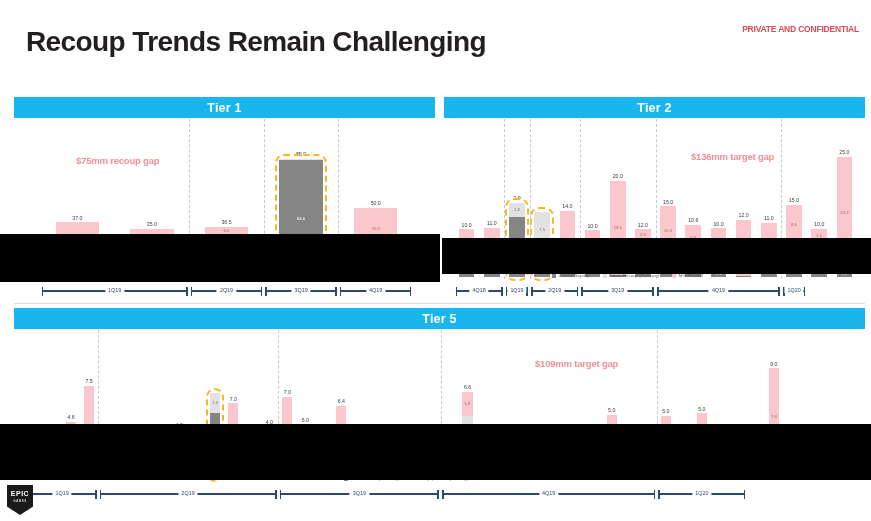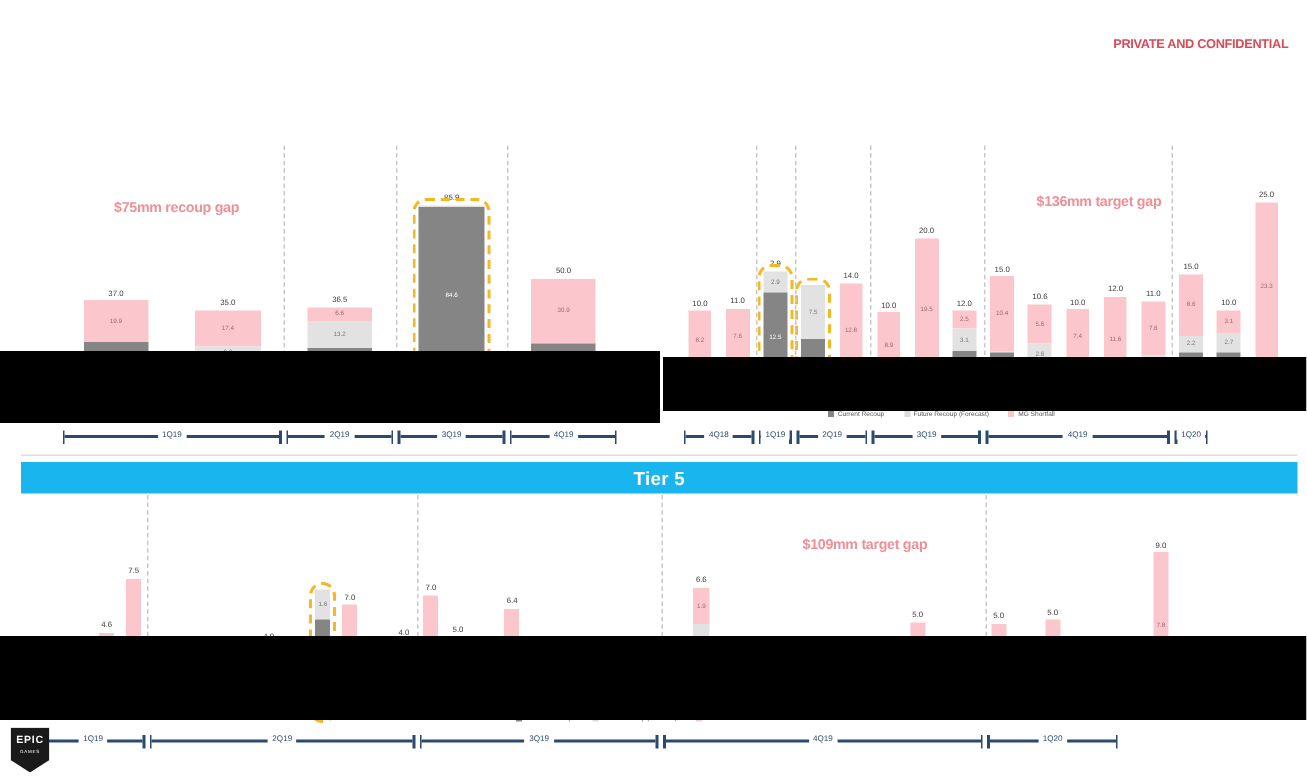--- a/index.html
+++ b/index.html
@@ -106,23 +106,25 @@
   .epic .e1 { color:#fff; font-size:7px; font-weight:bold; letter-spacing:0.5px; line-height:1; }
   .epic .e2 { color:#fff; font-size:3px; letter-spacing:0.5px; margin-top:2px; }
 </style>
 </head>
 <body>
 
 <div class="slide">
 
   <div class="confidential">PRIVATE AND CONFIDENTIAL</div>
 
+  <div class="title">Recoup Trends Remain Challenging</div>
 
 
   <div class="panel" id="panel-tier1" style="left:14px; top:97px; width:421px; height:200px;">
+    <div class="tier-header">Tier 1</div>
     <div class="panel-body" style="height:160px;">
       <div class="plot" id="plot-tier1" style="height:160px;">
           <div class="bargrp" style="left: 41.666px; width: 43.268px; bottom: 2px; height: 54.6978px;">
             <div class="barstack" style="height: 54.6978px;">
               <div class="seg pink" style="height: 27.4178px;">
                 <span>19.9</span>
               </div>
               <div class="seg gray" style="height: 27.28px;">
                 <span>19.8</span>
               </div>
@@ -215,20 +217,21 @@
             <div class="cap"></div>
             <div class="rule"></div>
             <div class="cap"></div>
             <div class="qlab">4Q19</div>
           </div>
         </div>
       </div>
   </div>
 
   <div class="panel" id="panel-tier2" style="left:444px; top:97px; width:421px; height:200px;">
+    <div class="tier-header">Tier 2</div>
     <div class="panel-body" style="height:160px;">
       <div class="plot" id="plot-tier2" style="height:160px;">
           <div class="bargrp" style="left: 14.7856px; width: 15.6162px; bottom: 2px; height: 47.6667px;">
             <div class="barstack" style="height: 47.6667px;">
               <div class="seg pink" style="height: 39.4815px;">
                 <span>8.2</span>
               </div>
               <div class="seg gray" style="height: 8.18519px;">
                 <span>1.7</span>
               </div>

